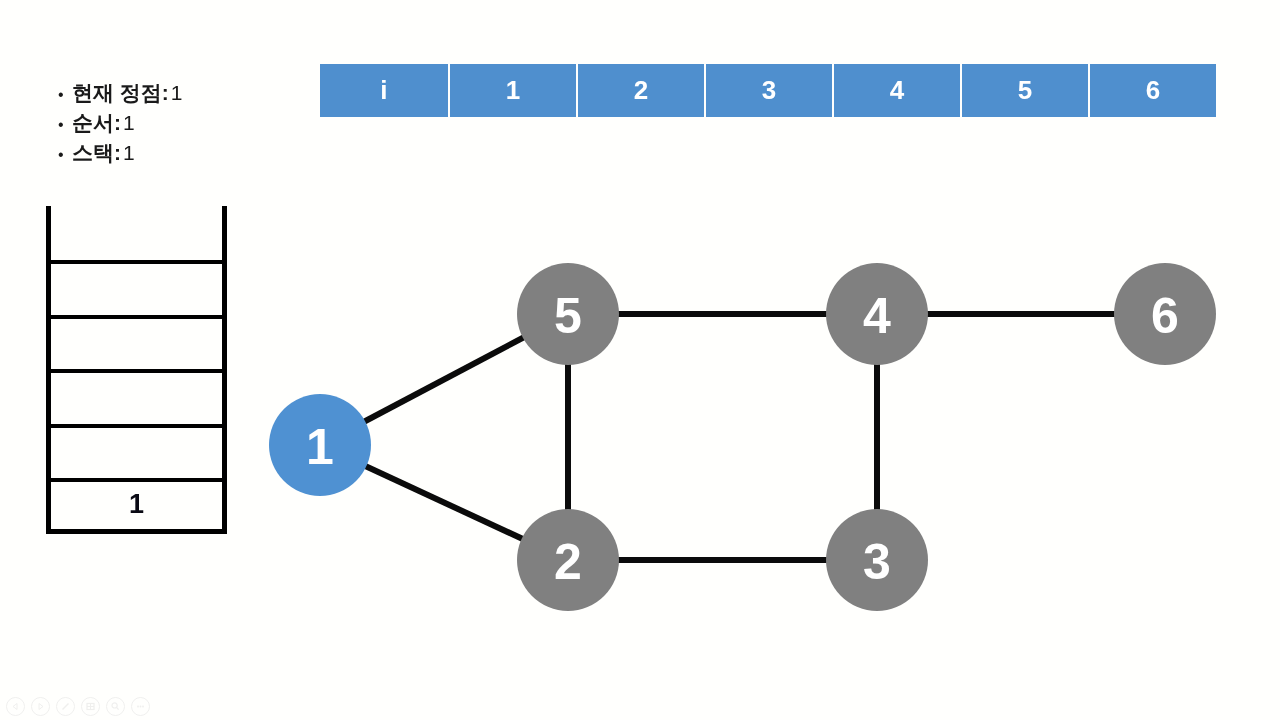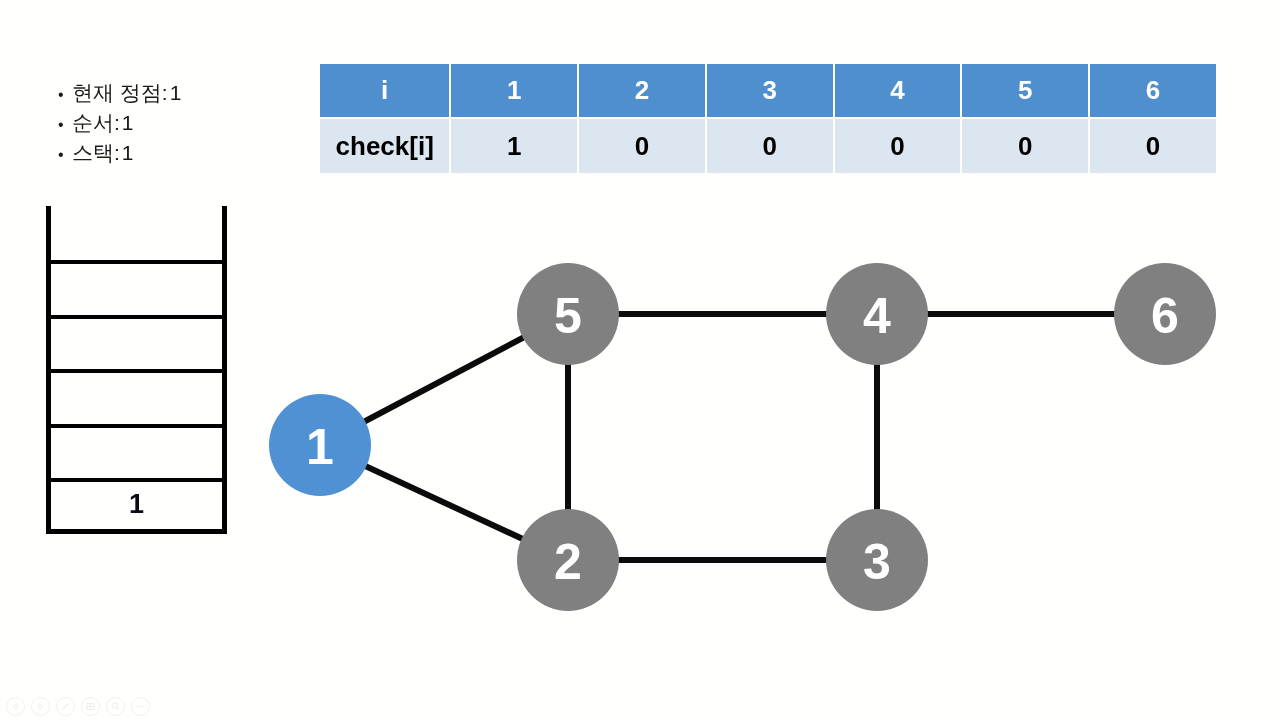--- a/index.html
+++ b/index.html
@@ -38,21 +38,21 @@
     line-height: 30px;
     white-space: nowrap;
   }
   .bullet-dot {
     width: 14px;
     flex: 0 0 14px;
     font-size: 16px;
     color: #1a1a1a;
     line-height: 30px;
   }
-  .bullet-label { font-weight: 400; }
+  .bullet-label { font-weight: 700; }
   .bullet-value { font-weight: 400; margin-left: 2px; }
 
   
   #check-table {
     position: absolute;
     left: 318px;
     top: 62px;
     width: 900px;
     border-collapse: separate;
     border-spacing: 2px 2px;
@@ -187,29 +187,20 @@
     <tbody>
       <tr class="head-row">
         <td class="label-col">i</td>
         <td>1</td>
         <td>2</td>
         <td>3</td>
         <td>4</td>
         <td>5</td>
         <td>6</td>
       </tr>
-      <tr class="body-row">
-        <td class="label-col">check[i]</td>
-        <td>1</td>
-        <td>0</td>
-        <td>0</td>
-        <td>0</td>
-        <td>0</td>
-        <td>0</td>
-      </tr>
     </tbody>
   </table>
 
   <div id="stack">
     <div class="wall left"></div>
     <div class="wall right"></div>
     <div class="floor"></div>
 
     <div class="divider" style="top:54px"></div>
     <div class="divider" style="top:109px"></div>

